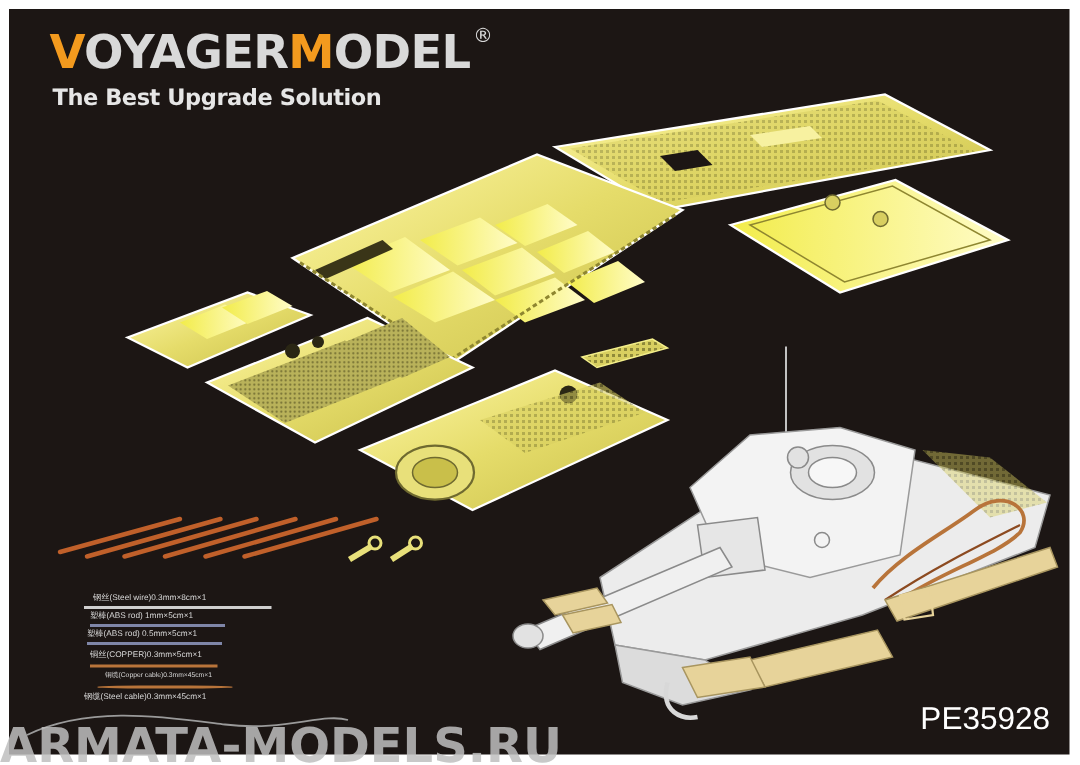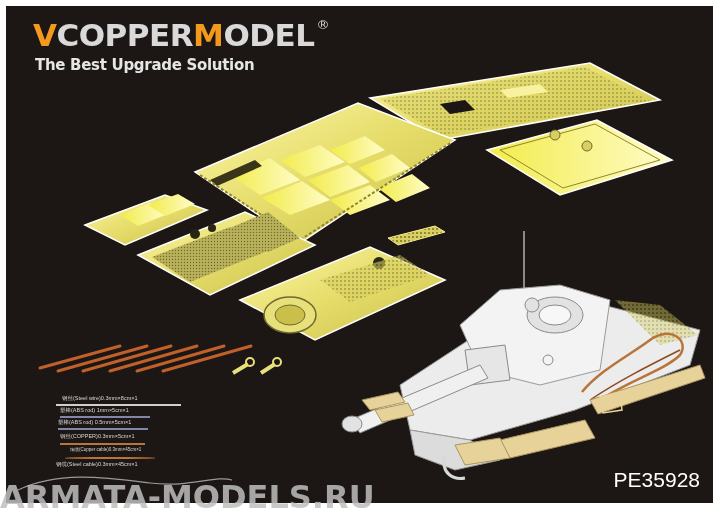--- a/index.html
+++ b/index.html
@@ -15,21 +15,21 @@
   .legend .row{position:relative;font-size:5.5px;color:#d8d8d8;height:12px;white-space:nowrap;}
   .legend .line{position:absolute;left:0;height:1.5px;}
   svg.parts{position:absolute;left:0;top:0;}
 </style>
 </head>
 <body>
 
 <div class="panel"></div>
 
 <div class="brand">
-  <span class="acc">V</span><span>COPPER</span><span class="acc">M</span><span>ODEL</span><sup>®</sup>
+  <span class="acc">V</span><span>OYAGER</span><span class="acc">M</span><span>ODEL</span><sup>®</sup>
 </div>
 <div class="tagline">The Best Upgrade Solution</div>
 
 <svg class="parts" width="720" height="510" viewBox="0 0 720 510">
   <defs>
     <linearGradient id="brass" x1="0" y1="0" x2="1" y2="1">
       <stop offset="0" stop-color="#fff8a8"></stop>
       <stop offset="0.5" stop-color="#e5dc6a"></stop>
       <stop offset="1" stop-color="#c9bf4a"></stop>
     </linearGradient>

